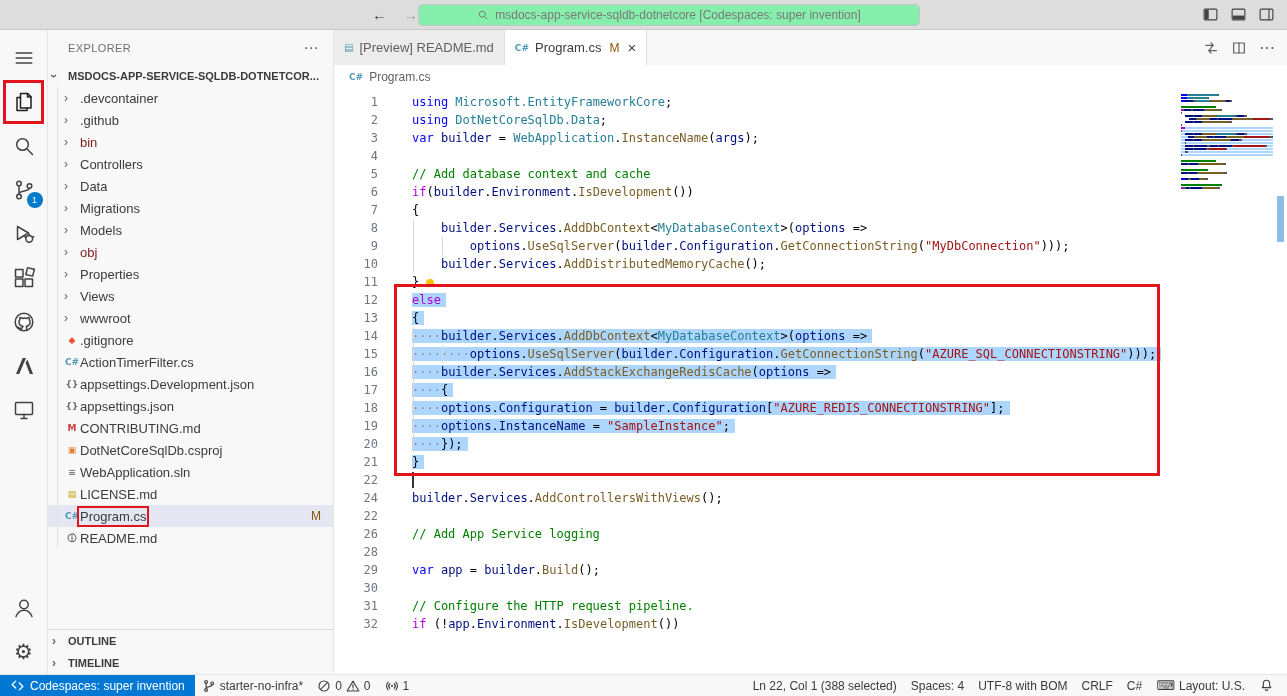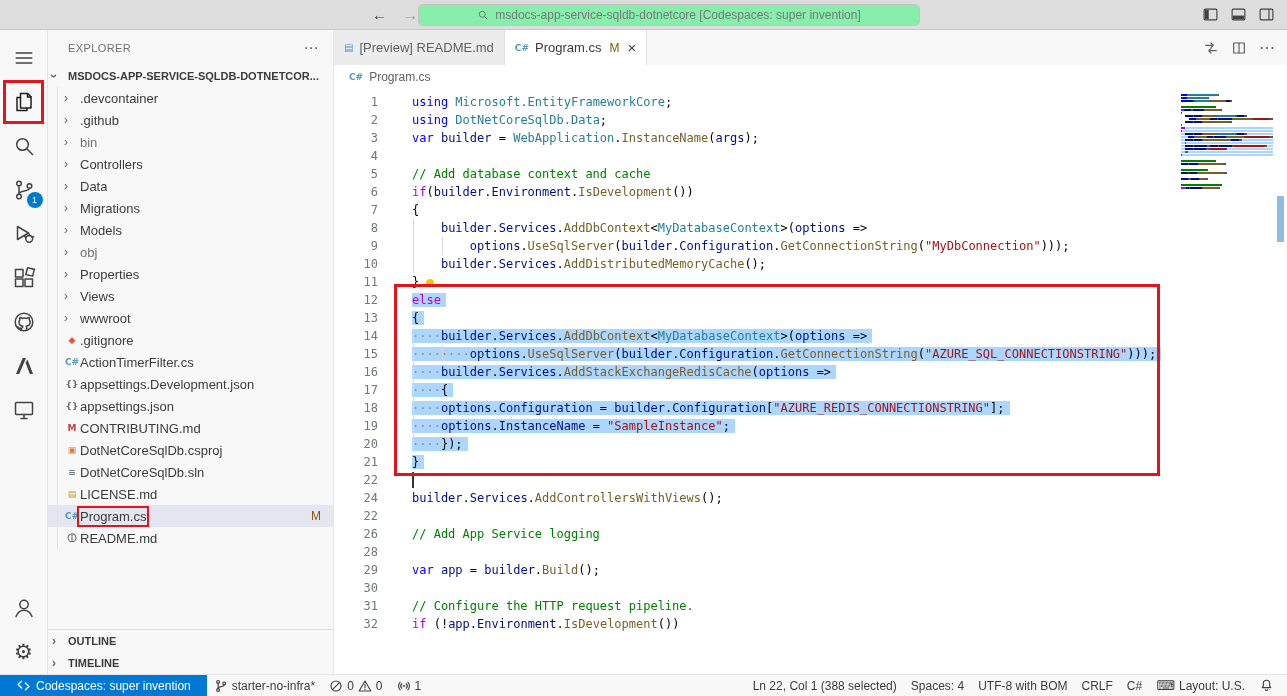--- a/index.html
+++ b/index.html
@@ -38,21 +38,21 @@
   .tree{flex:1;overflow:hidden;position:relative}
   .tree-guide{position:absolute;left:9px;top:22px;width:1px;height:462px;background:#e2e2e2}
   .row{height:22px;display:flex;align-items:center;padding-left:16px;cursor:pointer;white-space:nowrap}
   .row.root{padding-left:4px;font-weight:bold;font-size:11px}
   .chev{width:16px;color:#646465;font-size:12px;flex:none}
   .chev .down{display:inline-block;transform:rotate(90deg)}
   .ficon{width:16px;flex:none;font-weight:bold;font-size:9px;text-align:center;
     font-family:"DejaVu Sans",sans-serif}
   .row .label{overflow:hidden;text-overflow:ellipsis}
   .row.selected{background:#e4e6f1}
-  .row.dim .label{color:#737373}
+  .row.dim .label{color:#7f1d1d}
   .label.annotated{outline:2px solid var(--anno,#e1151b);outline-offset:1px}
   .badge-m{margin-left:auto;margin-right:12px;color:#895503;font-size:12px}
   .panels{flex:none;border-top:1px solid #ddd}
   .panel-row{height:22px;display:flex;align-items:center;padding-left:4px;
     font-weight:bold;font-size:11px;cursor:pointer}
 
   
   .editor{flex:1;display:flex;flex-direction:column;background:#fff;min-width:0}
   .tabbar{height:35px;flex:none;background:#f8f8f8;display:flex;align-items:stretch}
   .tabs{display:flex}
@@ -93,21 +93,21 @@
   .mm-k{background:#0000ff}.mm-c{background:#af00db}.mm-t{background:#267f99}
   .mm-m{background:#795e26}.mm-s{background:#a31515}.mm-cm{background:#008000}
   .mm-v{background:#001080}.mm-p{background:#555}.mm-w{background:transparent}
   .vscroll{position:absolute;top:0;right:0;width:14px;height:100%}
   .sel-mark{position:absolute;right:3px;width:7px;top:108px;height:46px;background:#5f9fd6;opacity:.7}
 
   
   .statusbar{height:22px;background:#f8f8f8;border-top:1px solid #e5e5e5;
     display:flex;align-items:center;font-size:12px;color:#3b3b3b}
   .sb-item{height:22px;display:flex;align-items:center;gap:4px;padding:0 7px;cursor:pointer;white-space:nowrap}
-  .sb-item.remote{color:#fff;padding:0 16px;gap:5px}
+  .sb-item.remote{color:#fff;padding:0 10px;gap:5px}
   .sb-right{margin-left:auto;display:flex;align-items:center;padding-right:6px}
   svg{display:block}
 </style>
 </head>
 <body>
 
 <div class="titlebar">
   <div class="nav">
     <span class="back">←</span>
     <span class="fwd">→</span>
@@ -291,21 +291,21 @@
         <div class="row item">
           <span class="ficon" style="color: rgb(204, 62, 68);">M</span>
           <span class="label">CONTRIBUTING.md</span>
         </div>
         <div class="row item">
           <span class="ficon" style="color: rgb(227, 121, 51);">▣</span>
           <span class="label">DotNetCoreSqlDb.csproj</span>
         </div>
         <div class="row item">
           <span class="ficon" style="color: rgb(109, 128, 134);">≡</span>
-          <span class="label">DotNetCoreSqlDb.sln</span>
+          <span class="label">WebApplication.sln</span>
         </div>
         <div class="row item">
           <span class="ficon" style="color: rgb(199, 160, 7);">▤</span>
           <span class="label">LICENSE.md</span>
         </div>
         <div class="row item selected">
           <span class="ficon" style="color: rgb(81, 154, 186);">C#</span>
           <span class="label annotated">Program.cs</span>
           <span class="badge-m">M</span>
         </div>

